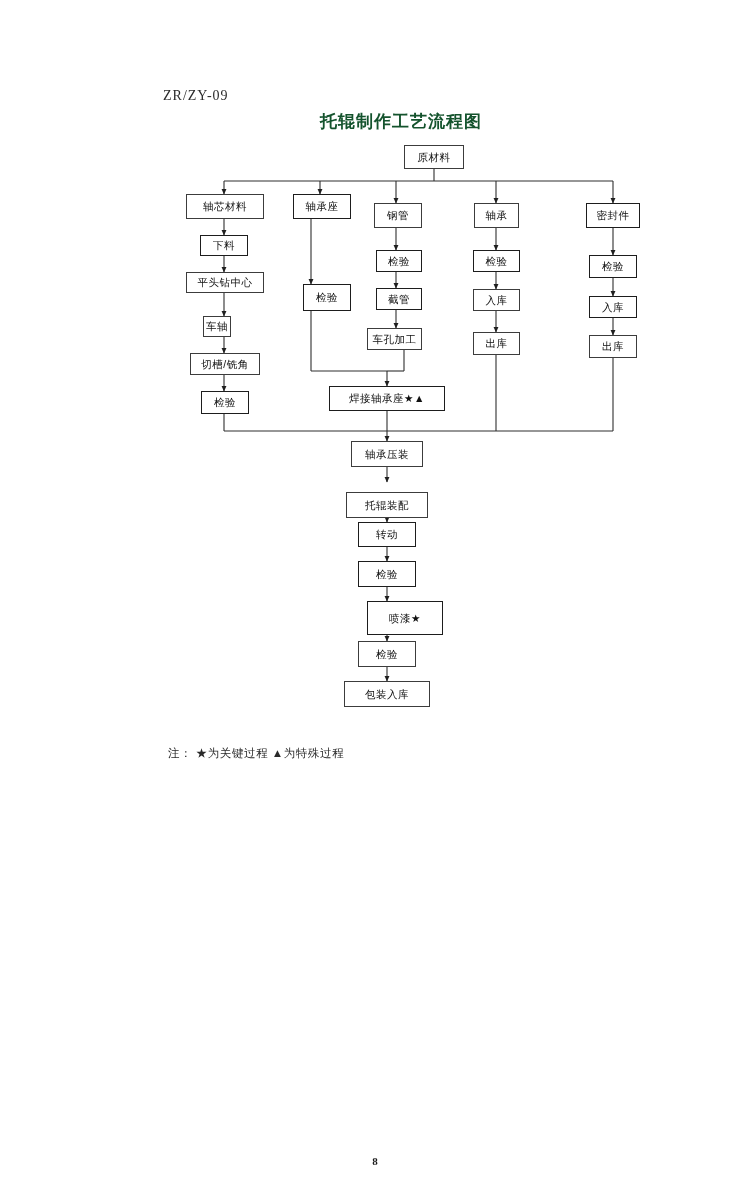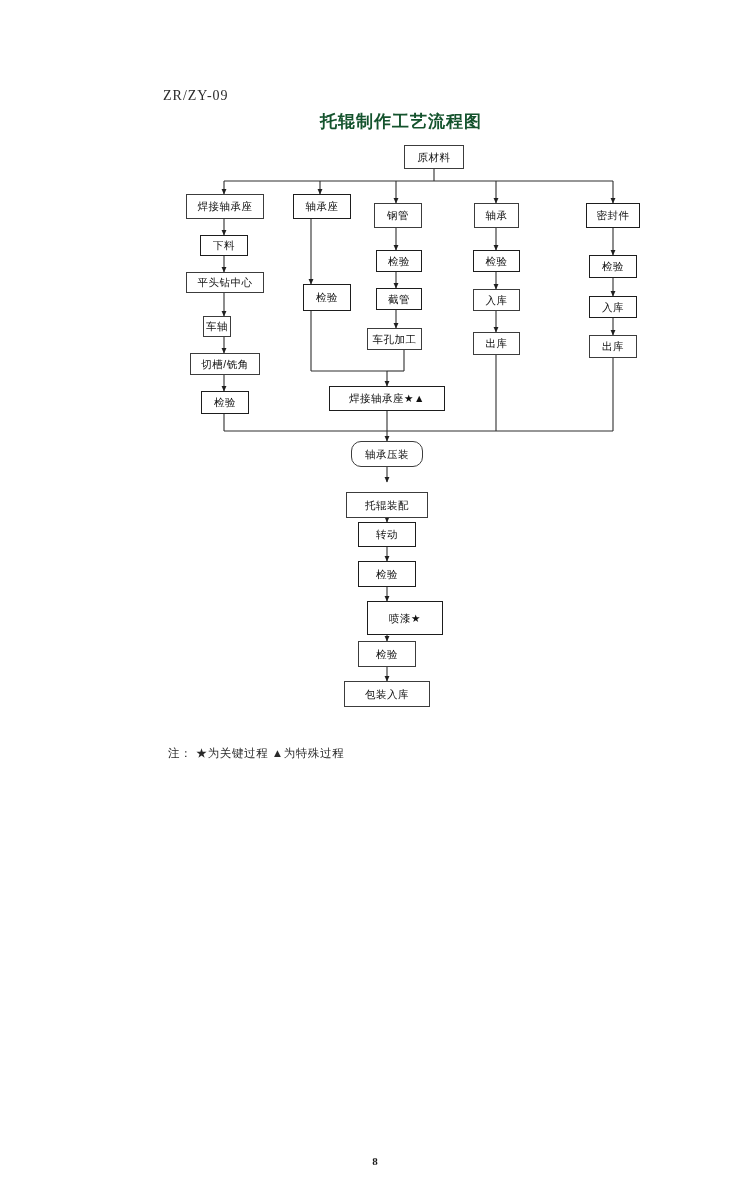--- a/index.html
+++ b/index.html
@@ -180,21 +180,21 @@
       <line x1="387" y1="508" x2="387" y2="522" marker-end="url(#ah)"></line>
       <line x1="387" y1="547" x2="387" y2="561" marker-end="url(#ah)"></line>
       <line x1="387" y1="587" x2="387" y2="601" marker-end="url(#ah)"></line>
       <line x1="387" y1="626" x2="387" y2="641" marker-end="url(#ah)"></line>
       <line x1="387" y1="667" x2="387" y2="681" marker-end="url(#ah)"></line>
     </svg>
   </div>
 
   <div class="node" style="left:404px; top:145px; width:60px; height:24px;">原材料</div>
 
-  <div class="node" style="left:186px; top:194px; width:78px; height:25px;">焊接轴承座</div>
+  <div class="node" style="left:186px; top:194px; width:78px; height:25px;">轴芯材料</div>
   <div class="node bold-edge" style="left:200px; top:235px; width:48px; height:21px;">下料</div>
   <div class="node" style="left:186px; top:272px; width:78px; height:21px;">平头钻中心</div>
   <div class="node" style="left:203px; top:316px; width:28px; height:21px;">车轴</div>
   <div class="node" style="left:190px; top:353px; width:70px; height:22px;">切槽/铣角</div>
   <div class="node bold-edge" style="left:201px; top:391px; width:48px; height:23px;">检验</div>
 
   <div class="node bold-edge" style="left:293px; top:194px; width:58px; height:25px;">轴承座</div>
   <div class="node bold-edge" style="left:303px; top:284px; width:48px; height:27px;">检验</div>
 
   <div class="node" style="left:374px; top:203px; width:48px; height:25px;">钢管</div>
@@ -207,21 +207,21 @@
   <div class="node" style="left:473px; top:289px; width:47px; height:22px;">入库</div>
   <div class="node" style="left:473px; top:332px; width:47px; height:23px;">出库</div>
 
   <div class="node bold-edge" style="left:586px; top:203px; width:54px; height:25px;">密封件</div>
   <div class="node bold-edge" style="left:589px; top:255px; width:48px; height:23px;">检验</div>
   <div class="node bold-edge" style="left:589px; top:296px; width:48px; height:22px;">入库</div>
   <div class="node" style="left:589px; top:335px; width:48px; height:23px;">出库</div>
 
   <div class="node bold-edge" style="left:329px; top:386px; width:116px; height:25px;">焊接轴承座★▲</div>
 
-  <div class="node" style="left:351px; top:441px; width:72px; height:26px;border-radius:10px;">轴承压装</div>
+  <div class="node" style="left:351px; top:441px; width:72px; height:26px;">轴承压装</div>
   <div class="node" style="left:346px; top:492px; width:82px; height:26px;">托辊装配</div>
   <div class="node bold-edge" style="left:358px; top:522px; width:58px; height:25px;">转动</div>
   <div class="node bold-edge" style="left:358px; top:561px; width:58px; height:26px;">检验</div>
   <div class="node bold-edge" style="left:351px; top:601px; width:76px; height:34px;margin-left:16px;">喷漆★</div>
   <div class="node" style="left:358px; top:641px; width:58px; height:26px;">检验</div>
   <div class="node" style="left:344px; top:681px; width:86px; height:26px;">包装入库</div>
 
   <div class="footnote">注： ★为关键过程   ▲为特殊过程</div>
 
   <div class="page-number">8</div>

